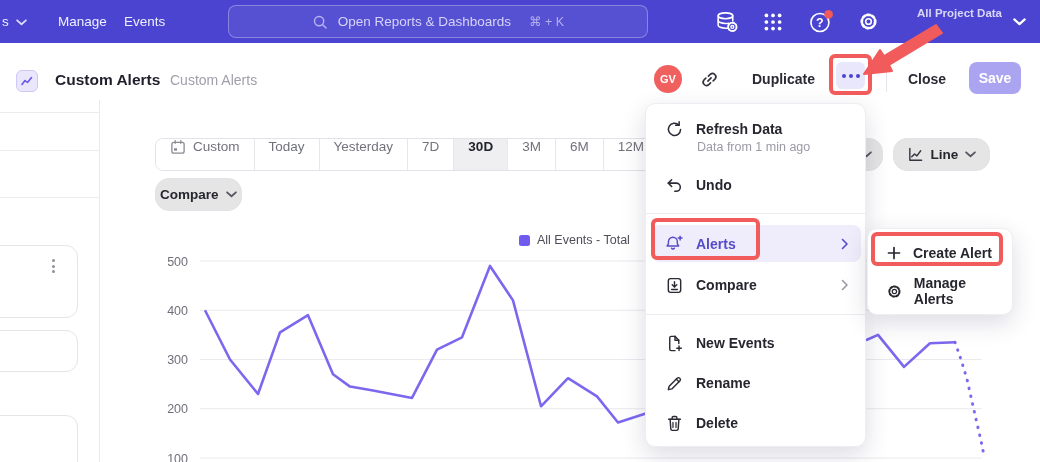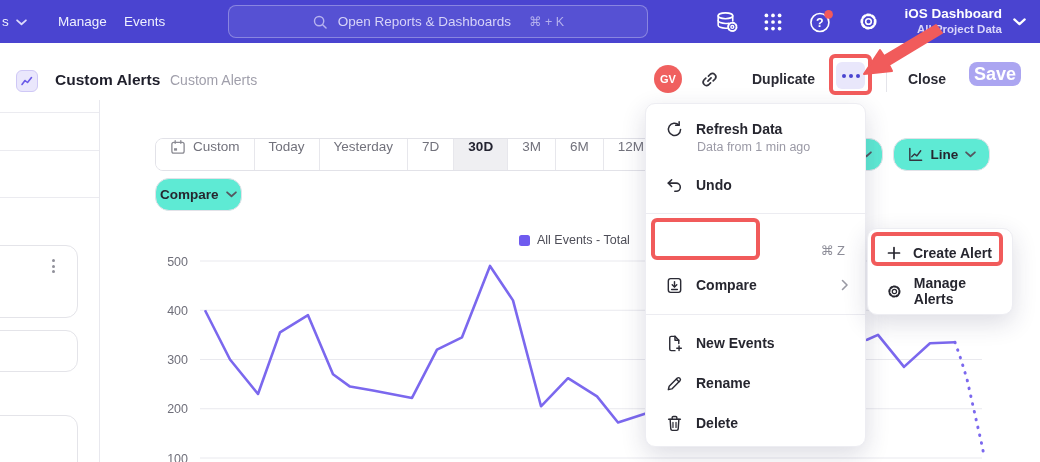--- a/index.html
+++ b/index.html
@@ -26,38 +26,38 @@
         border:1px solid #cfc8f6;box-sizing:border-box;display:flex;align-items:center;justify-content:center;}
   .title{left:55px;top:71px;font-size:15.5px;font-weight:700;color:#1f1f2b;}
   .crumb{left:170px;top:72px;font-size:14px;color:#a09fab;}
   .avatar{left:654px;top:65px;width:28px;height:28px;border-radius:50%;background:#f0605f;
           color:#fff;font-size:11px;font-weight:700;display:flex;align-items:center;justify-content:center;cursor:pointer;}
   .hbtn{font-size:14px;font-weight:600;color:#2a2a34;cursor:pointer;}
   .more-btn{left:836px;top:62px;width:29px;height:27px;border-radius:6px;background:#e9e7fb;
             display:flex;align-items:center;justify-content:center;gap:3px;cursor:pointer;}
   .more-btn i{width:4px;height:4px;border-radius:50%;background:#4a44d0;display:block;}
   .vdiv{left:886px;top:63px;width:1px;height:29px;background:#e4e4ea;}
-  .save-btn{left:969px;top:62px;width:52px;height:24px;border-radius:8px;background:#aba5f1;
-            color:#fff;font-size:18px;font-weight:600;display:flex;align-items:center;justify-content:center;cursor:pointer;}
+  .save-btn{left:969px;top:62px;width:52px;height:32px;border-radius:8px;background:#aba5f1;
+            color:#fff;font-size:14px;font-weight:600;display:flex;align-items:center;justify-content:center;cursor:pointer;}
 
   
   .sidebar{left:0;top:100px;width:100px;height:362px;border-right:1px solid #e8e8ee;box-sizing:border-box;background:#fff;}
   .sline{left:0;width:99px;height:1px;background:#ebebf0;}
   .scard{left:-18px;width:96px;border:1px solid #e4e4e9;border-radius:12px;background:#fff;box-sizing:border-box;}
   .kebab{left:52px;top:259px;display:flex;flex-direction:column;gap:2.5px;cursor:pointer;}
   .kebab i{width:3px;height:3px;border-radius:50%;background:#90909a;display:block;}
 
   
   .seg-group{left:155px;top:138px;height:33px;display:flex;border:1px solid #e2e2e8;border-radius:8px;
              background:#fff;box-sizing:border-box;overflow:hidden;align-items:stretch;}
   .seg{display:flex;align-items:flex-start;gap:7px;padding:0 14px;font-size:13.5px;font-weight:500;
        color:#72727c;border-left:1px solid #e7e7ec;cursor:pointer;background:#fff;}
   .seg:first-child{border-left:none;}
   .seg.active{background:#efeff2;color:#232330;font-weight:700;}
-  .wbtn{height:33px;border:1px solid #e2e2e8;border-radius:14px;background:#5eead4;box-sizing:border-box;
+  .wbtn{height:33px;border:1px solid #e2e2e8;border-radius:14px;background:#e5e5e5;box-sizing:border-box;
         display:flex;align-items:center;justify-content:center;gap:7px;font-size:13.5px;font-weight:600;
         color:#26262f;cursor:pointer;}
   .legend{left:519px;top:233px;display:flex;align-items:center;gap:7px;cursor:pointer;}
   .legend i{width:11px;height:11px;border-radius:2.5px;background:#6f5bef;display:block;}
   .legend span{font-size:12.5px;color:#4e4e58;}
 
   
   .menu{left:645px;top:103px;width:221px;height:344px;background:#fff;border:1px solid #ededf2;
         border-radius:10px;box-shadow:0 8px 24px rgba(35,35,80,.16);z-index:20;box-sizing:border-box;}
   .mrow{left:6px;width:209px;display:flex;align-items:center;padding-left:13px;gap:12px;box-sizing:border-box;cursor:pointer;}
@@ -130,21 +130,20 @@
       <text x="11" y="16.6" text-anchor="middle" font-size="11.5" font-weight="bold" fill="#fff">?</text>
       <circle cx="19" cy="5" r="4" fill="#f25a5a"></circle>
     </svg>
 
     <svg class="abs" style="left:857px;top:10px;" width="23" height="23" viewBox="0 0 22 22">
       <circle class="ic" cx="11" cy="11" r="6.4" stroke="#fff" stroke-width="2.6" stroke-dasharray="2.7 2.1"></circle>
       <circle class="ic" cx="11" cy="11" r="2.7" stroke="#fff" stroke-width="1.5"></circle>
     </svg>
 
     <div class="abs proj">
-      <div class="proj-name">iOS Dashboard</div>
       <div class="proj-scope">All Project Data</div>
     </div>
     <svg class="abs" style="left:1013px;top:18px;" width="13" height="8" viewBox="0 0 10 6">
         <polyline class="ic" points="1,1 5,4.6 9,1" stroke="#fff" stroke-width="1.7"></polyline>
       </svg>
   </div>
 
   <div class="abs header"></div>
   <div class="abs tile">
     <svg width="14" height="14" viewBox="0 0 14 14">
@@ -276,20 +275,31 @@
       <svg width="19" height="19" viewBox="0 0 20 20">
         <polyline class="ic" points="7,4 3.5,7.5 7,11" stroke="#2b2b35" stroke-width="1.6"></polyline>
         <path class="ic" d="M3.5 7.5 H11.8 a4.3 4.3 0 0 1 0 8.6 H10.3" stroke="#2b2b35" stroke-width="1.6"></path>
       </svg>
       <span class="mlabel">Undo</span>
       <span class="mshort" style="top:73px;">⌘ Z</span>
     </div>
 
     <div class="abs mdiv" style="top:109px;"></div>
 
+    <div class="abs mrow hl" style="top:121px;height:37px;">
+      <svg width="19" height="19" viewBox="0 0 20 20">
+        <path class="ic" d="M8.3 3.4 a4.7 4.7 0 0 1 4.7 4.7 v2.2 l1.4 2.3 H2.2 L3.6 10.3 V8.1 a4.7 4.7 0 0 1 4.7-4.7 z" stroke="#544bc9" stroke-width="1.5"></path>
+        <path class="ic" d="M6.9 14.9 a1.7 1.7 0 0 0 3 0" stroke="#544bc9" stroke-width="1.5"></path>
+        <path class="ic" d="M15.9 2.3 v4 M13.9 4.3 h4" stroke="#544bc9" stroke-width="1.5"></path>
+      </svg>
+      <span class="mlabel" style="color:#544bc9;">Alerts</span>
+      <svg class="chevR" width="8" height="12" viewBox="0 0 8 12">
+          <polyline class="ic" points="1.5,1.5 6,6 1.5,10.5" stroke="#544bc9" stroke-width="1.6"></polyline>
+        </svg>
+    </div>
 
     <div class="abs mrow" style="top:163px;height:36px;">
       <svg width="19" height="19" viewBox="0 0 20 20">
         <rect class="ic" x="3.5" y="2.8" width="13" height="14.4" rx="2.4" stroke="#2b2b35" stroke-width="1.5"></rect>
         <line class="ic" x1="10" y1="6" x2="10" y2="11.3" stroke="#2b2b35" stroke-width="1.5"></line>
         <polyline class="ic" points="7.6,9.2 10,11.6 12.4,9.2" stroke="#2b2b35" stroke-width="1.5"></polyline>
         <line class="ic" x1="7" y1="14.2" x2="13" y2="14.2" stroke="#2b2b35" stroke-width="1.5"></line>
       </svg>
       <span class="mlabel">Compare</span>
       <svg class="chevR" width="8" height="12" viewBox="0 0 8 12">

